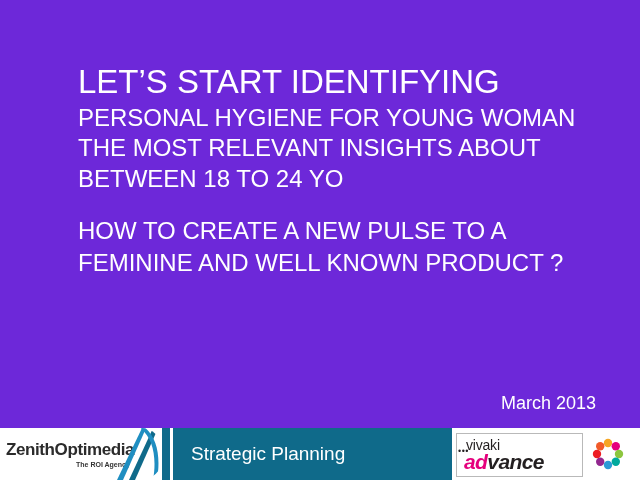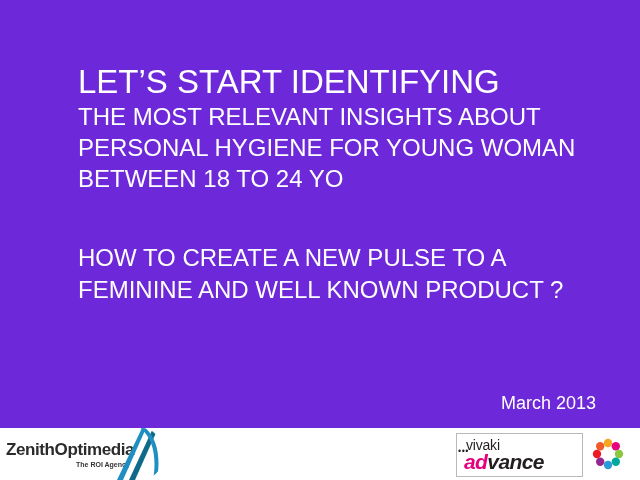--- a/index.html
+++ b/index.html
@@ -34,21 +34,21 @@
   .sub {
     color: #ffffff;
     font-size: 24px;
     line-height: 30px;
     font-weight: 400;
     white-space: nowrap;
   }
   .sub.l2 { margin-top: 1px; }
   .sub.l3 { margin-top: 1px; }
   .question {
-    margin-top: 48px;
+    margin-top: 21px;
   }
   .question .sub { line-height: 32px; }
   .date {
     position: absolute;
     right: 44px;
     top: 393px;
     color: #ffffff;
     font-size: 18px;
     font-weight: 400;
   }
@@ -178,22 +178,22 @@
     height: 36px;
   }
 </style>
 </head>
 <body>
 
 <div class="slide">
 
   <div class="content">
     <div class="headline">LET’S START IDENTIFYING</div>
+    <div class="sub l2">PERSONAL  HYGIENE FOR YOUNG WOMAN</div>
     <div class="sub l1">THE MOST RELEVANT INSIGHTS ABOUT</div>
-    <div class="sub l2">PERSONAL  HYGIENE FOR YOUNG WOMAN</div>
     <div class="sub l3">BETWEEN 18 TO 24 YO</div>
     <div class="question">
       <div class="sub">HOW TO CREATE A NEW PULSE TO A</div>
       <div class="sub">FEMININE AND WELL KNOWN PRODUCT ?</div>
     </div>
   </div>
 
   <div class="date">March 2013</div>
 
   <div class="footer">
@@ -201,20 +201,25 @@
     <div class="footer-left">
       <div class="zlogo">ZenithOptimedia</div>
       <div class="ztag">The ROI Agency</div>
       <svg class="zswoosh" viewBox="0 0 50 54">
         <path d="M4 54 L30 0 L34 0 L10 54 Z" fill="#1f8ec1"></path>
         <path d="M16 54 L41 0 L46 0 L22 54 Z" fill="#0f6a8a"></path>
         <path d="M30 0 C 44 10, 48 30, 44 54 L40 54 C 44 32, 40 12, 28 3 Z" fill="#1f8ec1"></path>
       </svg>
     </div>
 
+    <div class="footer-band">
+      <div class="footer-band-inner">
+        <div class="footer-title">Strategic Planning</div>
+      </div>
+    </div>
 
     <div class="footer-right">
       <div class="vivaki-box">
         <div class="vivaki-dots">•••</div>
         <div class="vivaki-word">vivaki</div>
         <div class="advance">
           <span class="ad">ad</span><span class="vance">vance</span>
         </div>
       </div>
       <svg class="pinwheel" viewBox="0 0 36 36">

